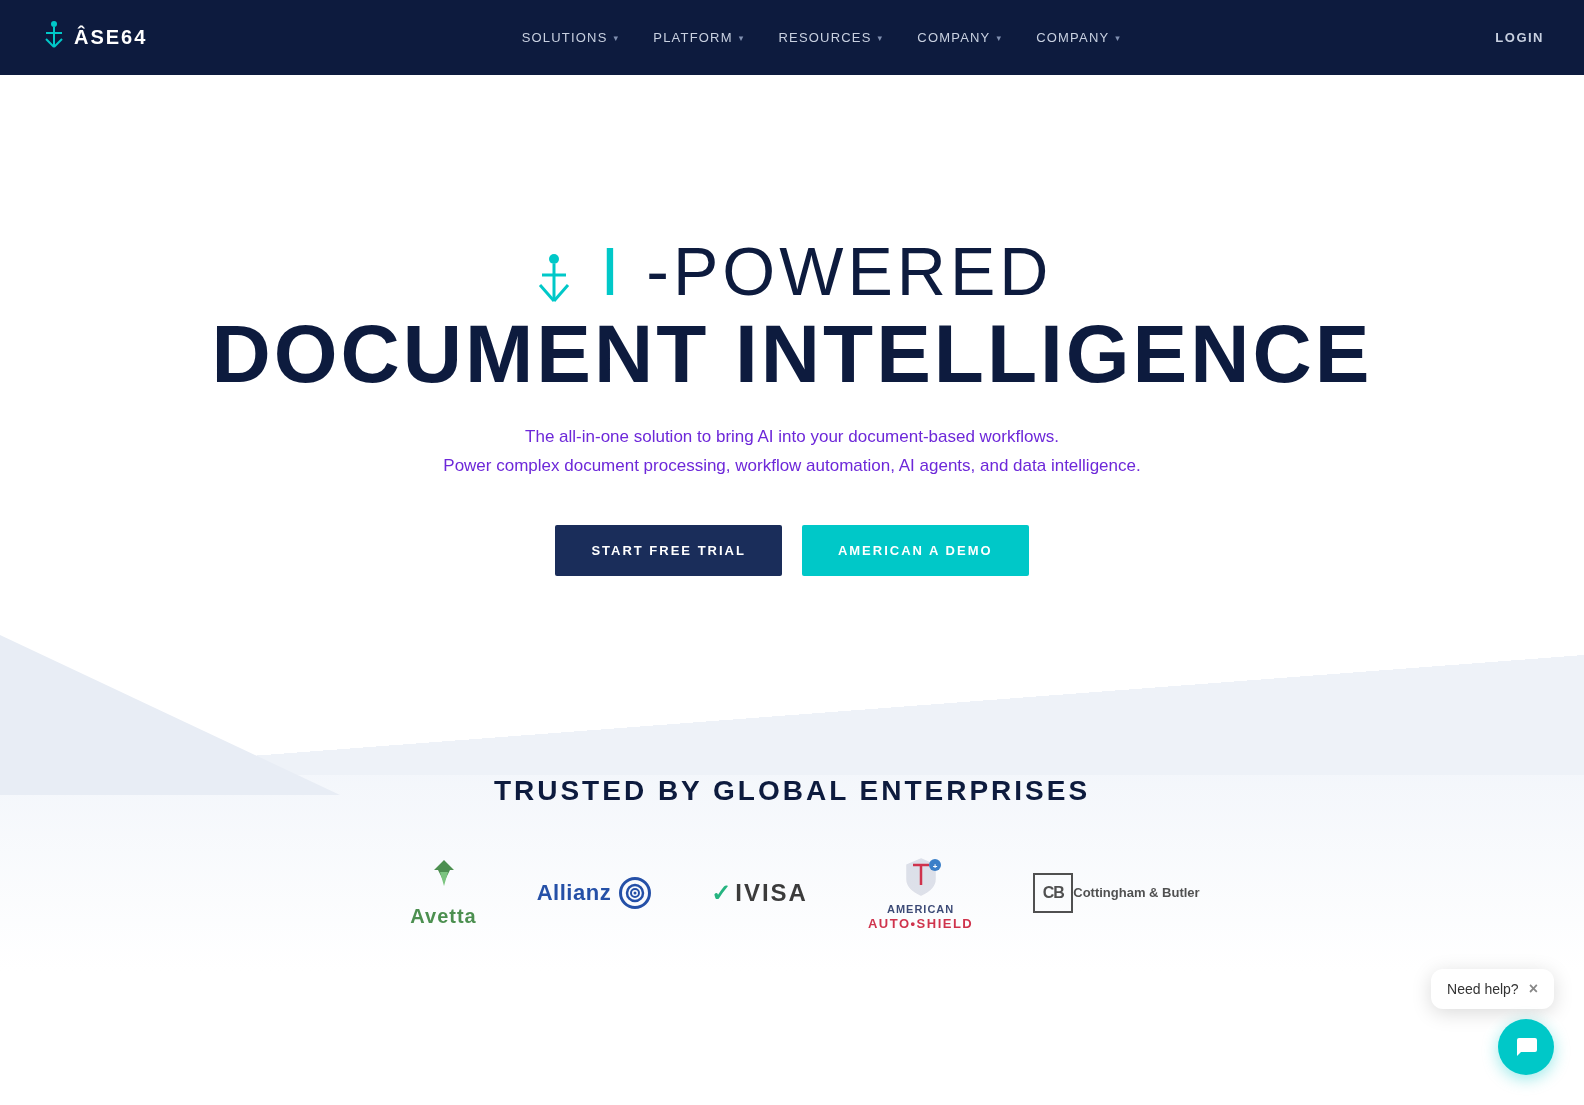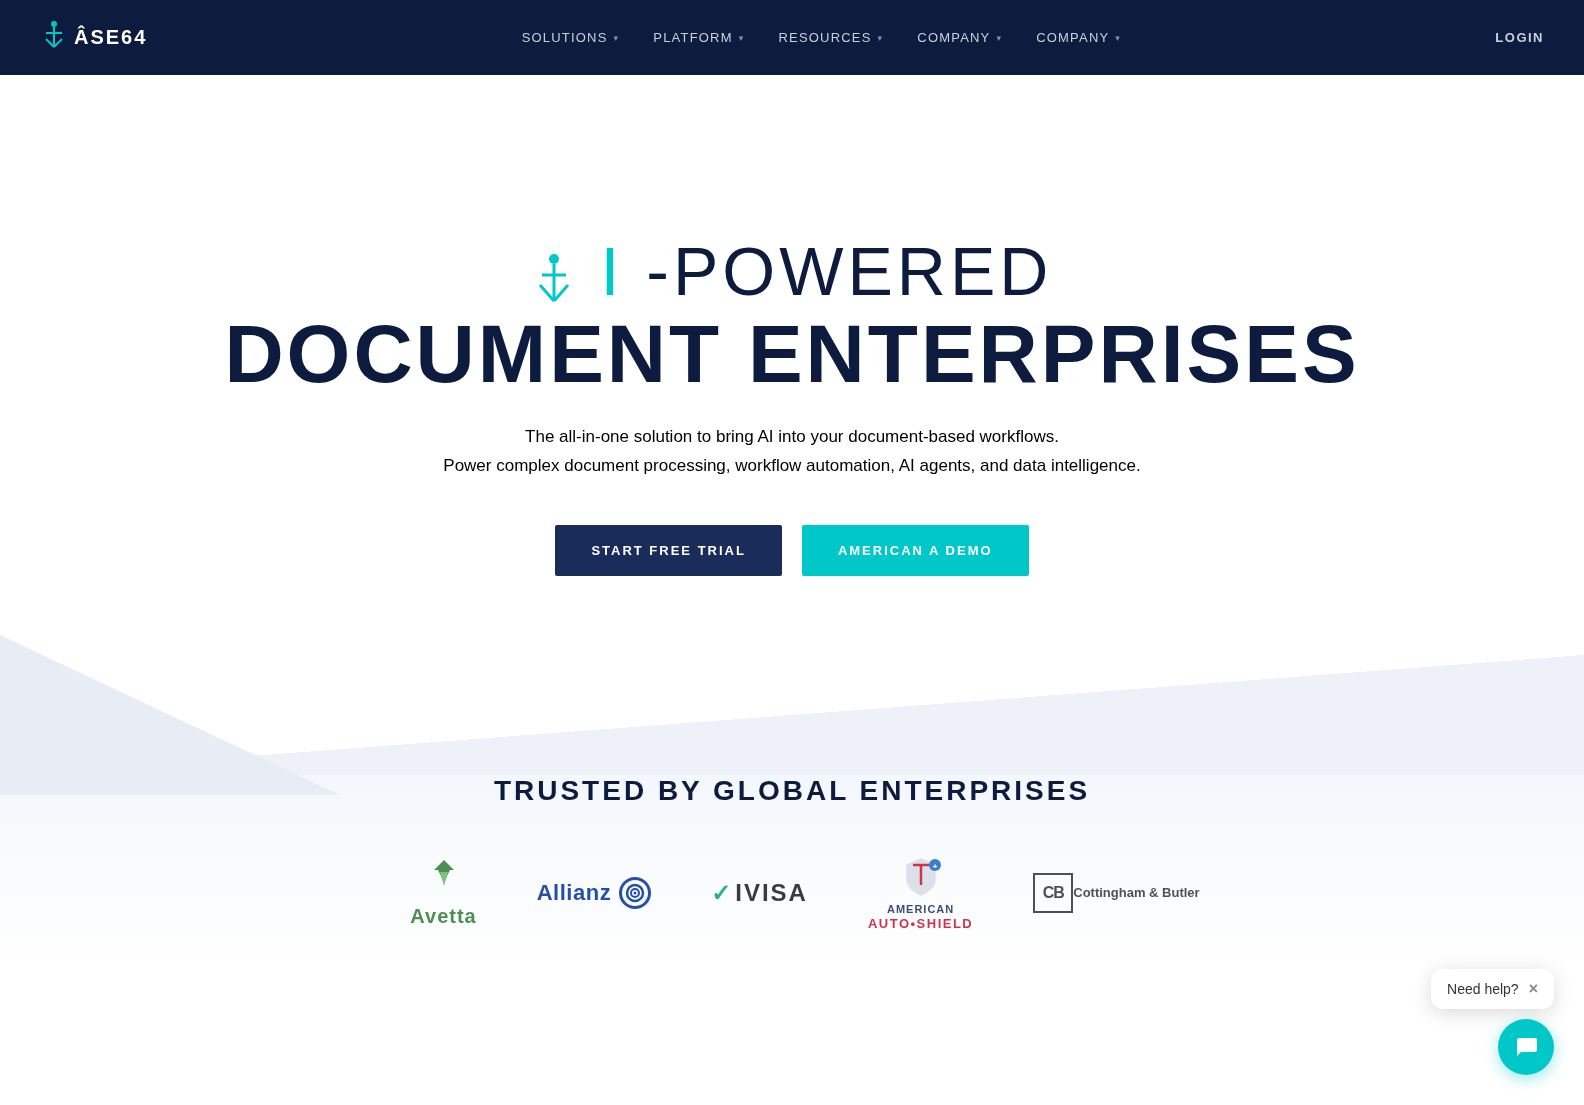--- a/index.html
+++ b/index.html
@@ -79,21 +79,21 @@
     .hero-doc-line {
       font-size: 82px;
       font-weight: 700;
       color: #0d1b3e;
       letter-spacing: 3px;
       line-height: 1.1;
       margin-bottom: 24px;
     }
     .hero-subtitle {
       font-size: 17px;
-      color: #000000;
+      color: #6d28d9;
       line-height: 1.7;
       max-width: 700px;
       margin-bottom: 44px;
     }
     .hero-buttons {
       display: flex;
       gap: 20px;
       justify-content: center;
     }
     .btn-trial {
@@ -325,21 +325,21 @@
       <svg class="ai-svg-icon" width="44" height="56" viewBox="0 0 44 56" fill="none" style="margin-bottom:-8px;">
         <circle cx="22" cy="6" r="5" fill="#00c8c8"></circle>
         <line x1="22" y1="11" x2="22" y2="48" stroke="#00c8c8" stroke-width="3"></line>
         <line x1="8" y1="32" x2="22" y2="48" stroke="#00c8c8" stroke-width="3"></line>
         <line x1="36" y1="32" x2="22" y2="48" stroke="#00c8c8" stroke-width="3"></line>
         <line x1="10" y1="22" x2="34" y2="22" stroke="#00c8c8" stroke-width="3"></line>
       </svg>
       <span style="font-size:68px; font-weight:300; vertical-align:bottom;">I</span>
     </span><span style="font-size:68px; font-weight:300; color:#0d1b3e;">-POWERED</span>
   </div>
-  <div class="hero-doc-line">DOCUMENT ENTERPRISES</div>
+  <div class="hero-doc-line">DOCUMENT INTELLIGENCE</div>
   <div class="hero-subtitle">
     <span>The all-in-one solution to bring AI into your document-based workflows.</span><br>
     <span>Power complex document processing, workflow automation, AI agents, and data intelligence.</span>
   </div>
   <div class="hero-buttons">
     <button class="btn-trial">START FREE TRIAL</button>
     <button class="btn-demo">AMERICAN A DEMO</button>
   </div>
 </section>
 

